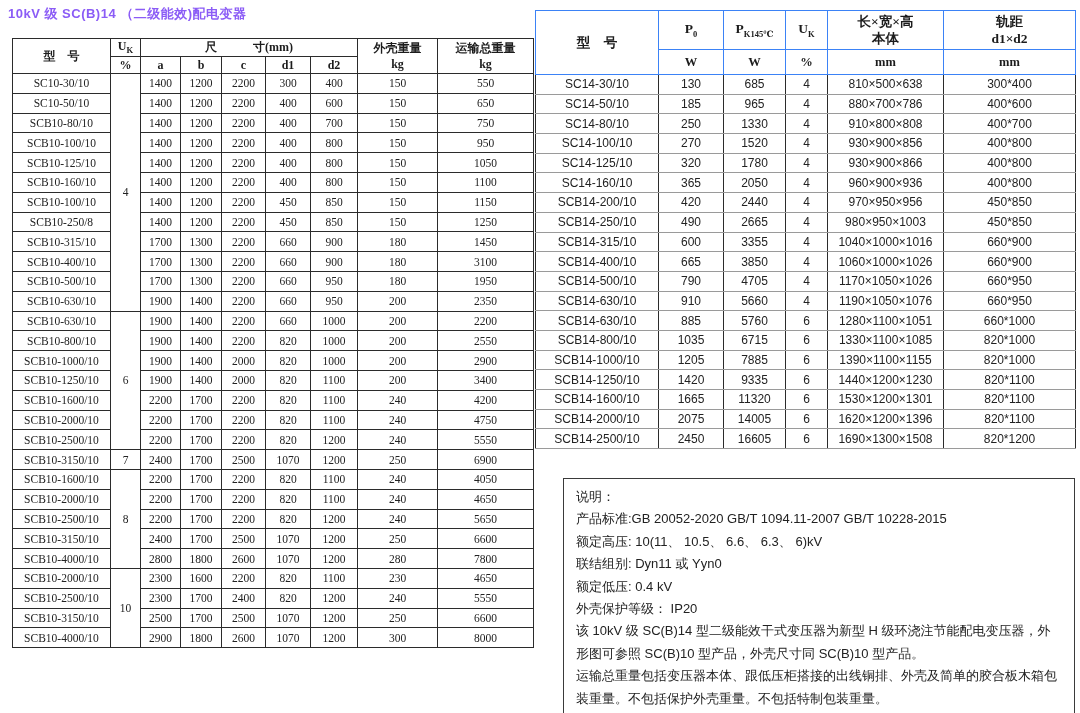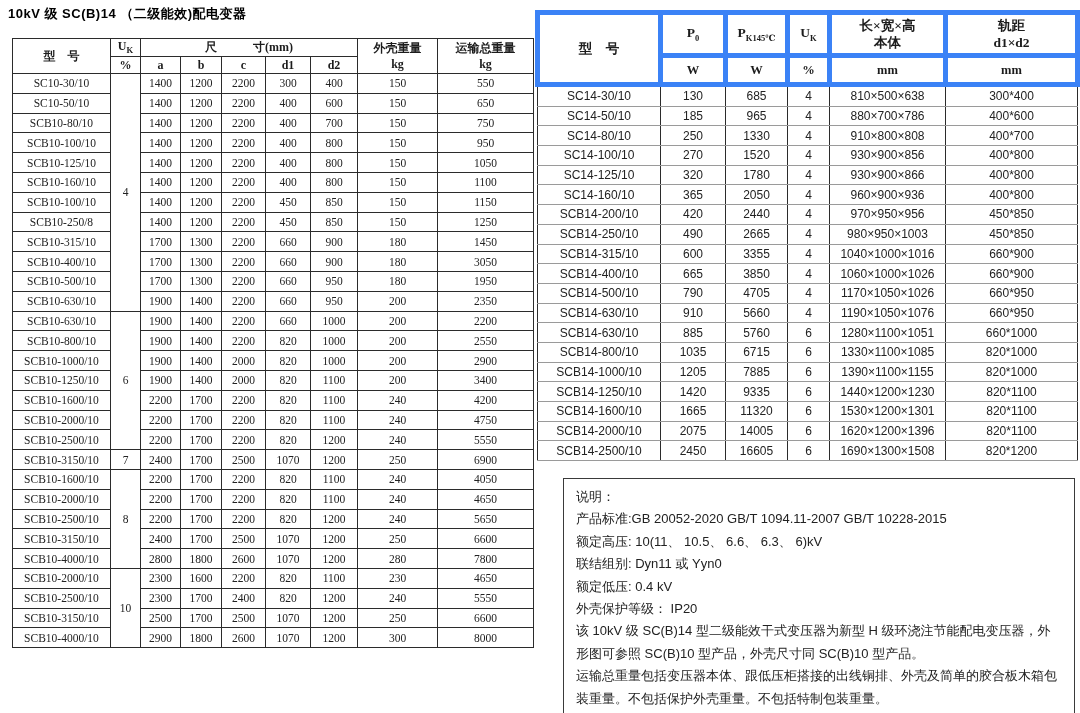--- a/index.html
+++ b/index.html
@@ -3,38 +3,38 @@
 <meta charset="utf-8">
 <style>
   html,body { margin:0; padding:0; }
   body {
     width:1080px; height:713px; overflow:hidden; position:relative;
     background:#ffffff; color:#1c1c1c;
     font-family:"Liberation Sans","DejaVu Sans",sans-serif;
   }
   .title {
     position:absolute; left:8px; top:5px;
-    font-size:13px; font-weight:bold; letter-spacing:0.5px; color:#000000;
+    font-size:13px; font-weight:bold; letter-spacing:0.5px; color:#8b5cf6;
   }
   table { border-collapse:collapse; table-layout:fixed; position:absolute; background:#fff; }
   th, td { padding:0; text-align:center; vertical-align:middle; overflow:hidden; white-space:nowrap; }
 
   
   .lt { left:12px; top:38px; width:521px; border:1px solid #222; }
   .lt th, .lt td { border:1px solid #2b2b2b; }
   .lt thead th { font-size:12px; font-weight:bold; height:16px; font-family:"Liberation Serif","DejaVu Serif",serif; }
   .lt tbody td {
     font-size:11.5px; height:18.8px;
     font-family:"Liberation Serif","DejaVu Serif",serif; color:#222;
   }
   .lt sub, .rt sub { font-size:8.5px; }
 
   
   .rt { left:535px; top:10px; width:540px; border:1.5px solid #222; }
-  .rt th { border:5px solid #3b82f6; font-family:"Liberation Serif","DejaVu Serif",serif; }
+  .rt th { border:1px solid #3b82f6; font-family:"Liberation Serif","DejaVu Serif",serif; }
   .rt thead tr.r1 th { height:38px; font-size:13.5px; font-weight:bold; }
   .rt thead tr.r2 th { height:24px; font-size:12.5px; font-weight:bold; }
   .rt tbody td {
     font-size:12px; height:18.7px; color:#222;
     border-left:1px solid #2b2b2b; border-right:1px solid #2b2b2b;
     border-top:1px solid #9a9a9a; border-bottom:1px solid #9a9a9a;
     font-family:"Liberation Sans","DejaVu Sans",sans-serif;
   }
   .rt .twoline div { line-height:17px; }
   .lt .twoline div { line-height:16px; }
@@ -182,21 +182,21 @@
         <td>1450</td>
       </tr>
       <tr>
         <td>SCB10-400/10</td>
         <td>1700</td>
         <td>1300</td>
         <td>2200</td>
         <td>660</td>
         <td>900</td>
         <td>180</td>
-        <td>3050</td>
+        <td>3100</td>
       </tr>
       <tr>
         <td>SCB10-500/10</td>
         <td>1700</td>
         <td>1300</td>
         <td>2200</td>
         <td>660</td>
         <td>950</td>
         <td>180</td>
         <td>1950</td>

